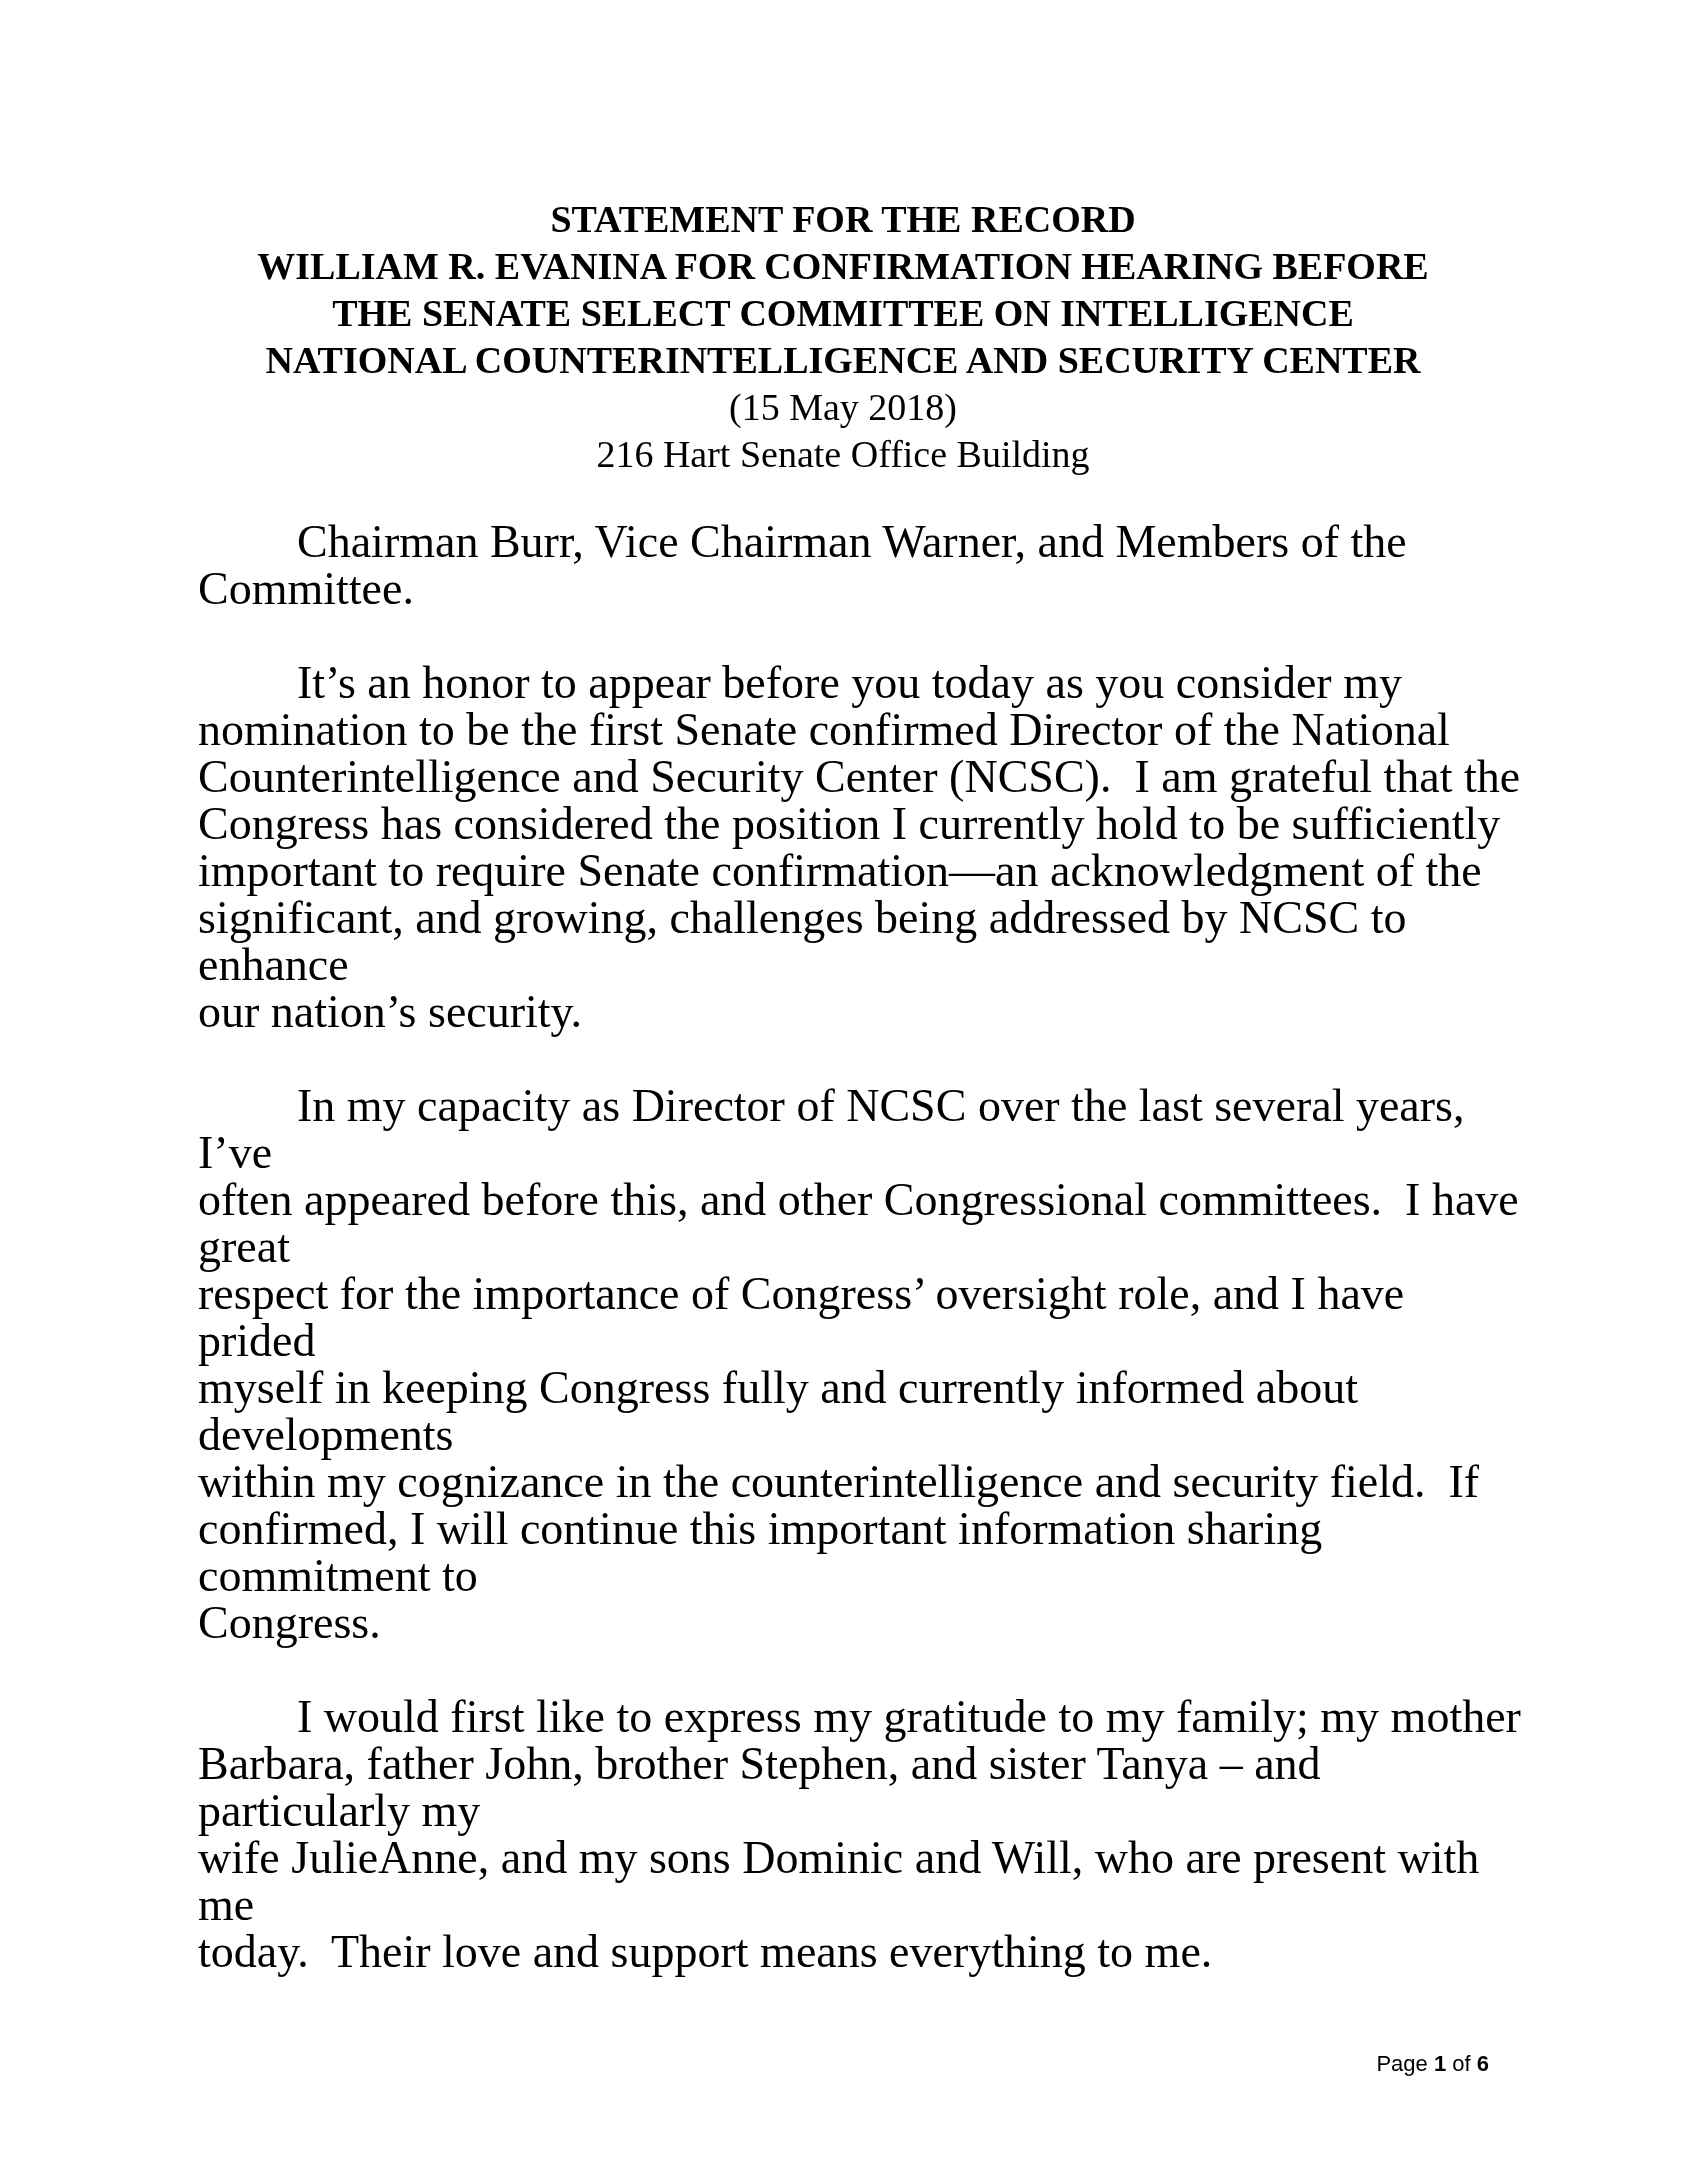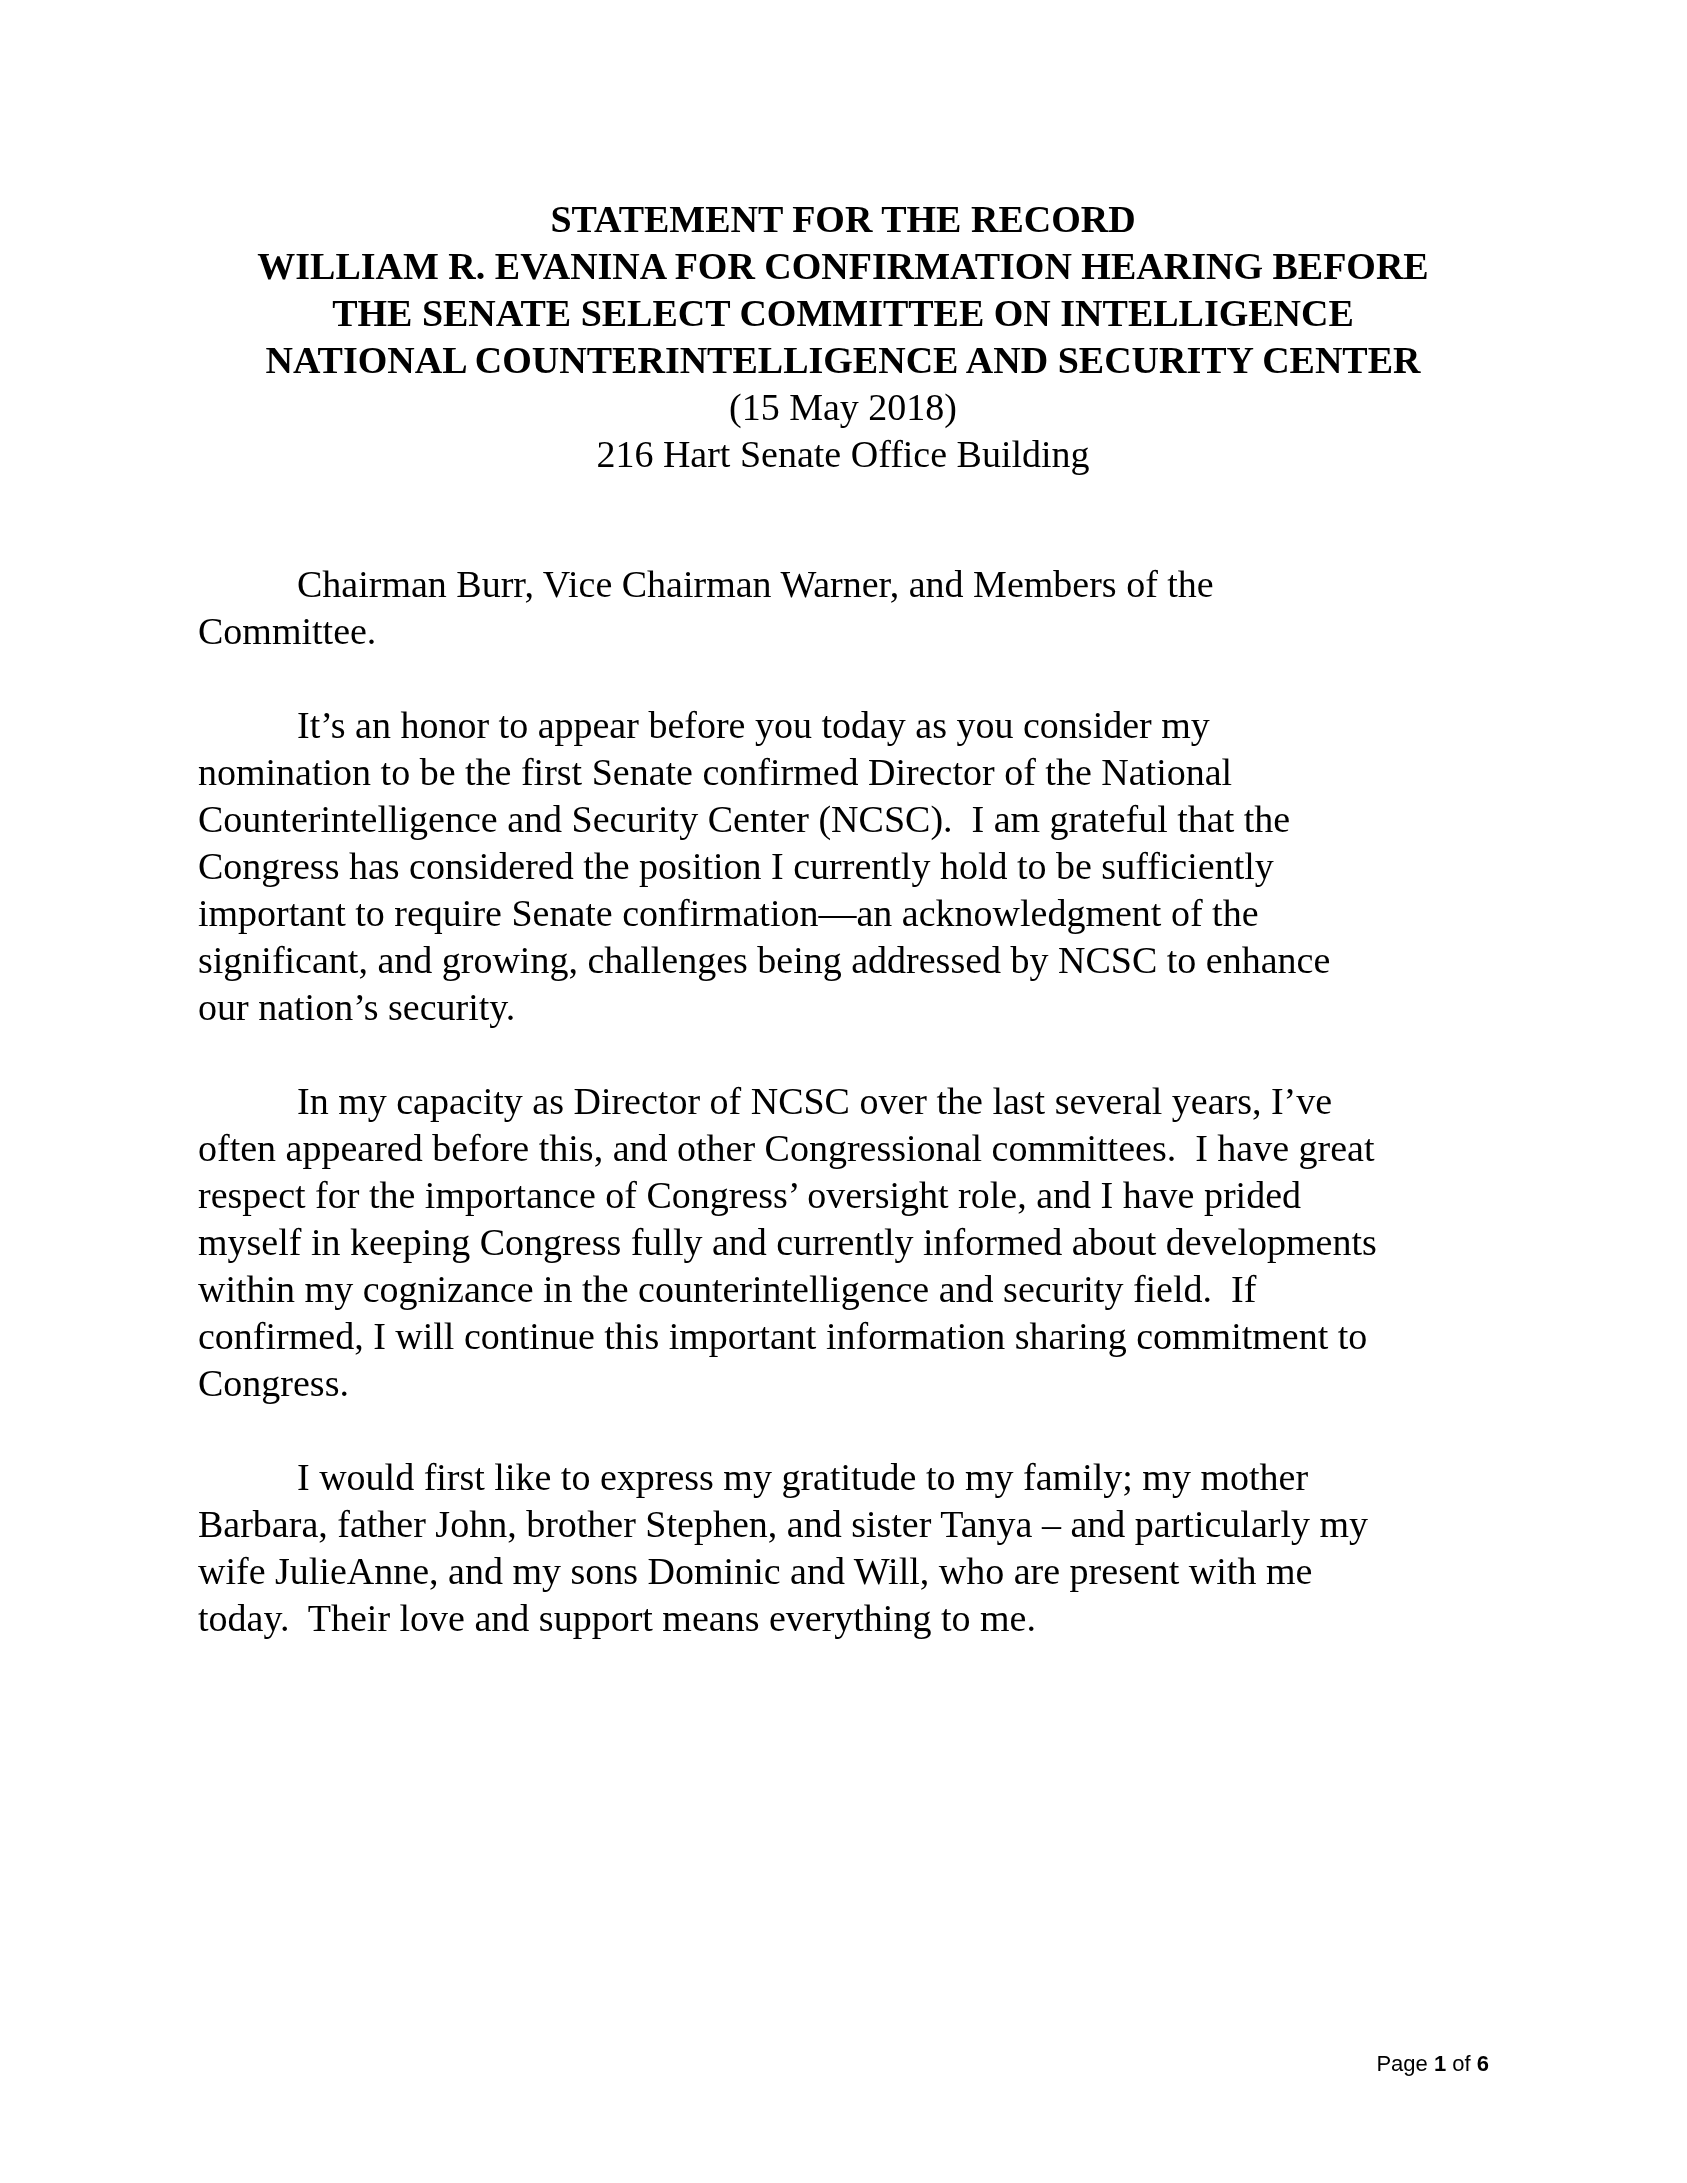--- a/index.html
+++ b/index.html
@@ -20,31 +20,31 @@
     position: absolute;
     left: 198px;
     top: 196px;
     width: 1330px;
   }
   .title-block {
     width: 1290px;
     text-align: center;
     font-size: 38px;
     line-height: 47px;
-    margin: 0 0 83px 0;
+    margin: 0 0 40px 0;
   }
   .title-line {
     font-weight: bold;
   }
   .subtitle-line {
     font-weight: normal;
   }
   .para {
     width: 1330px;
-    font-size: 38px;
+    font-size: 46px;
     line-height: 47px;
     text-indent: 99px;
     white-space: pre-wrap;
     margin: 0 0 47px 0;
     text-align: left;
   }
   .page-footer {
     position: absolute;
     top: 2010px;
     right: 198px;

